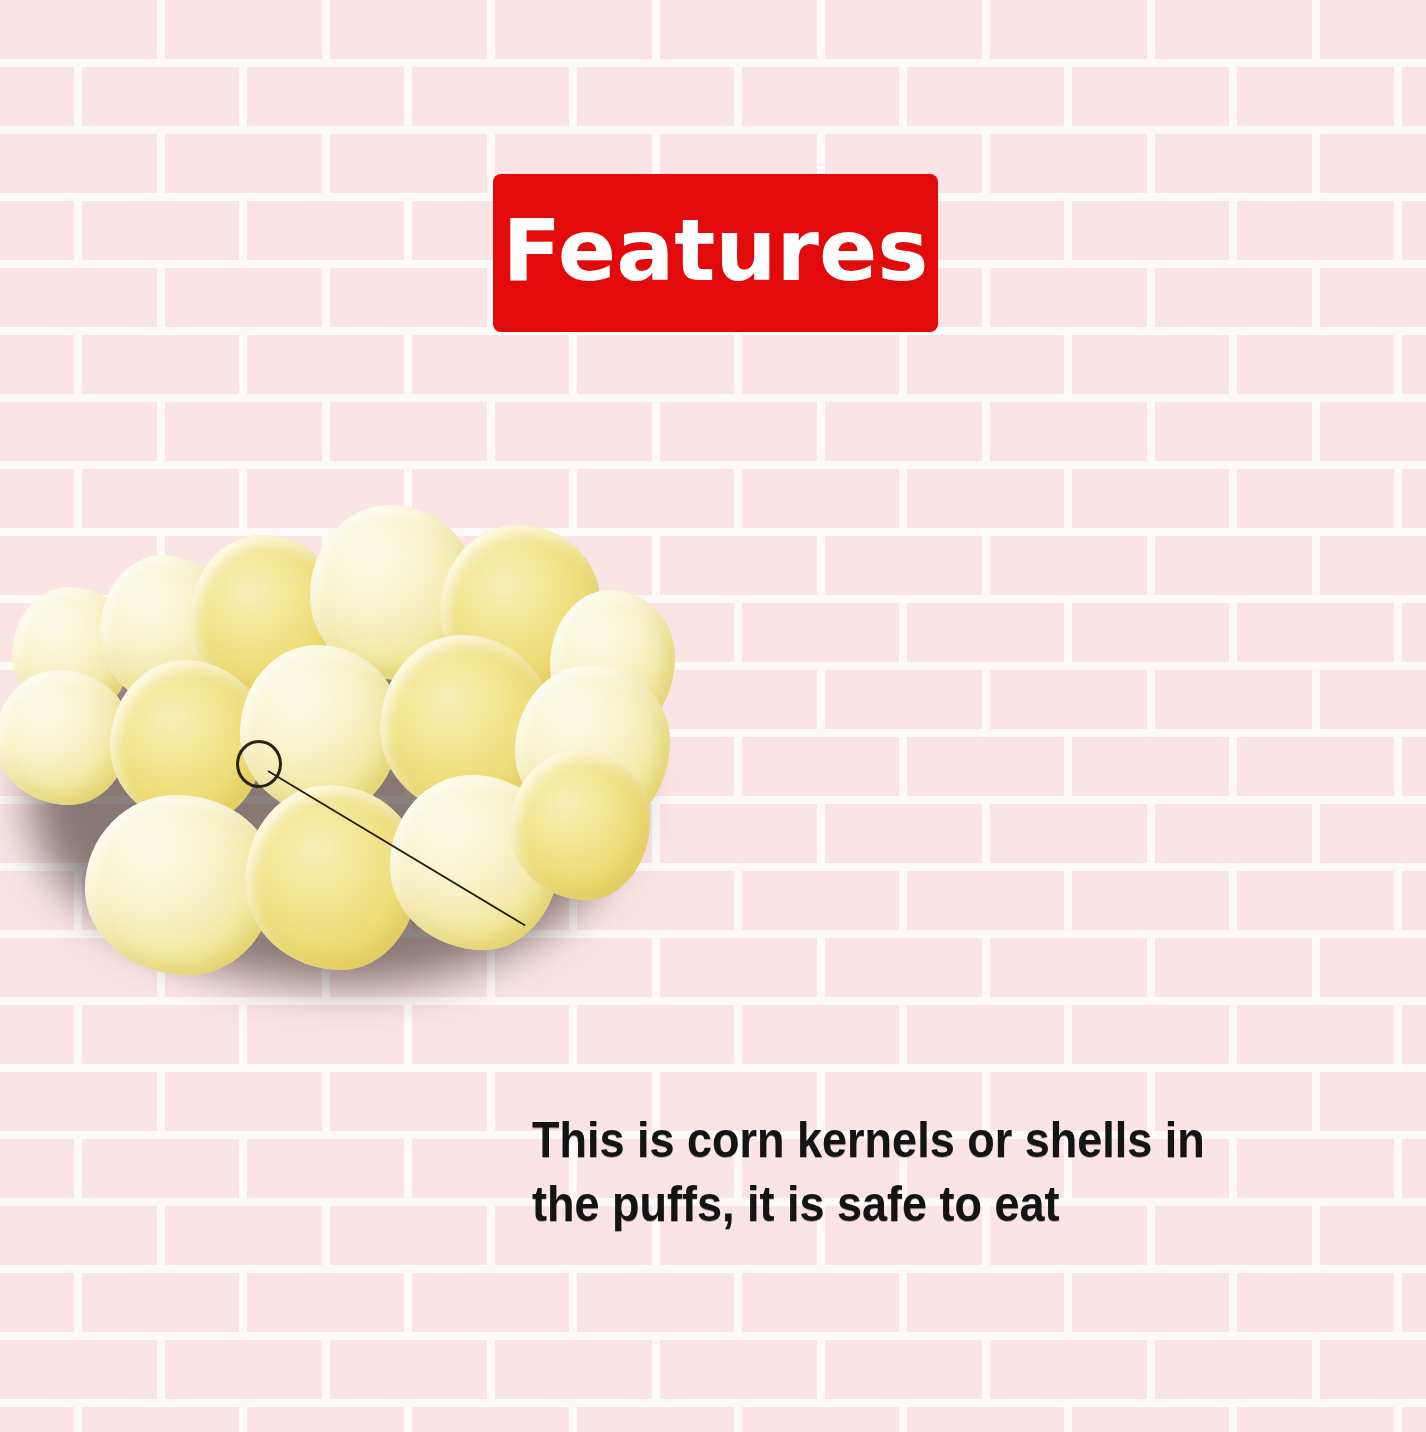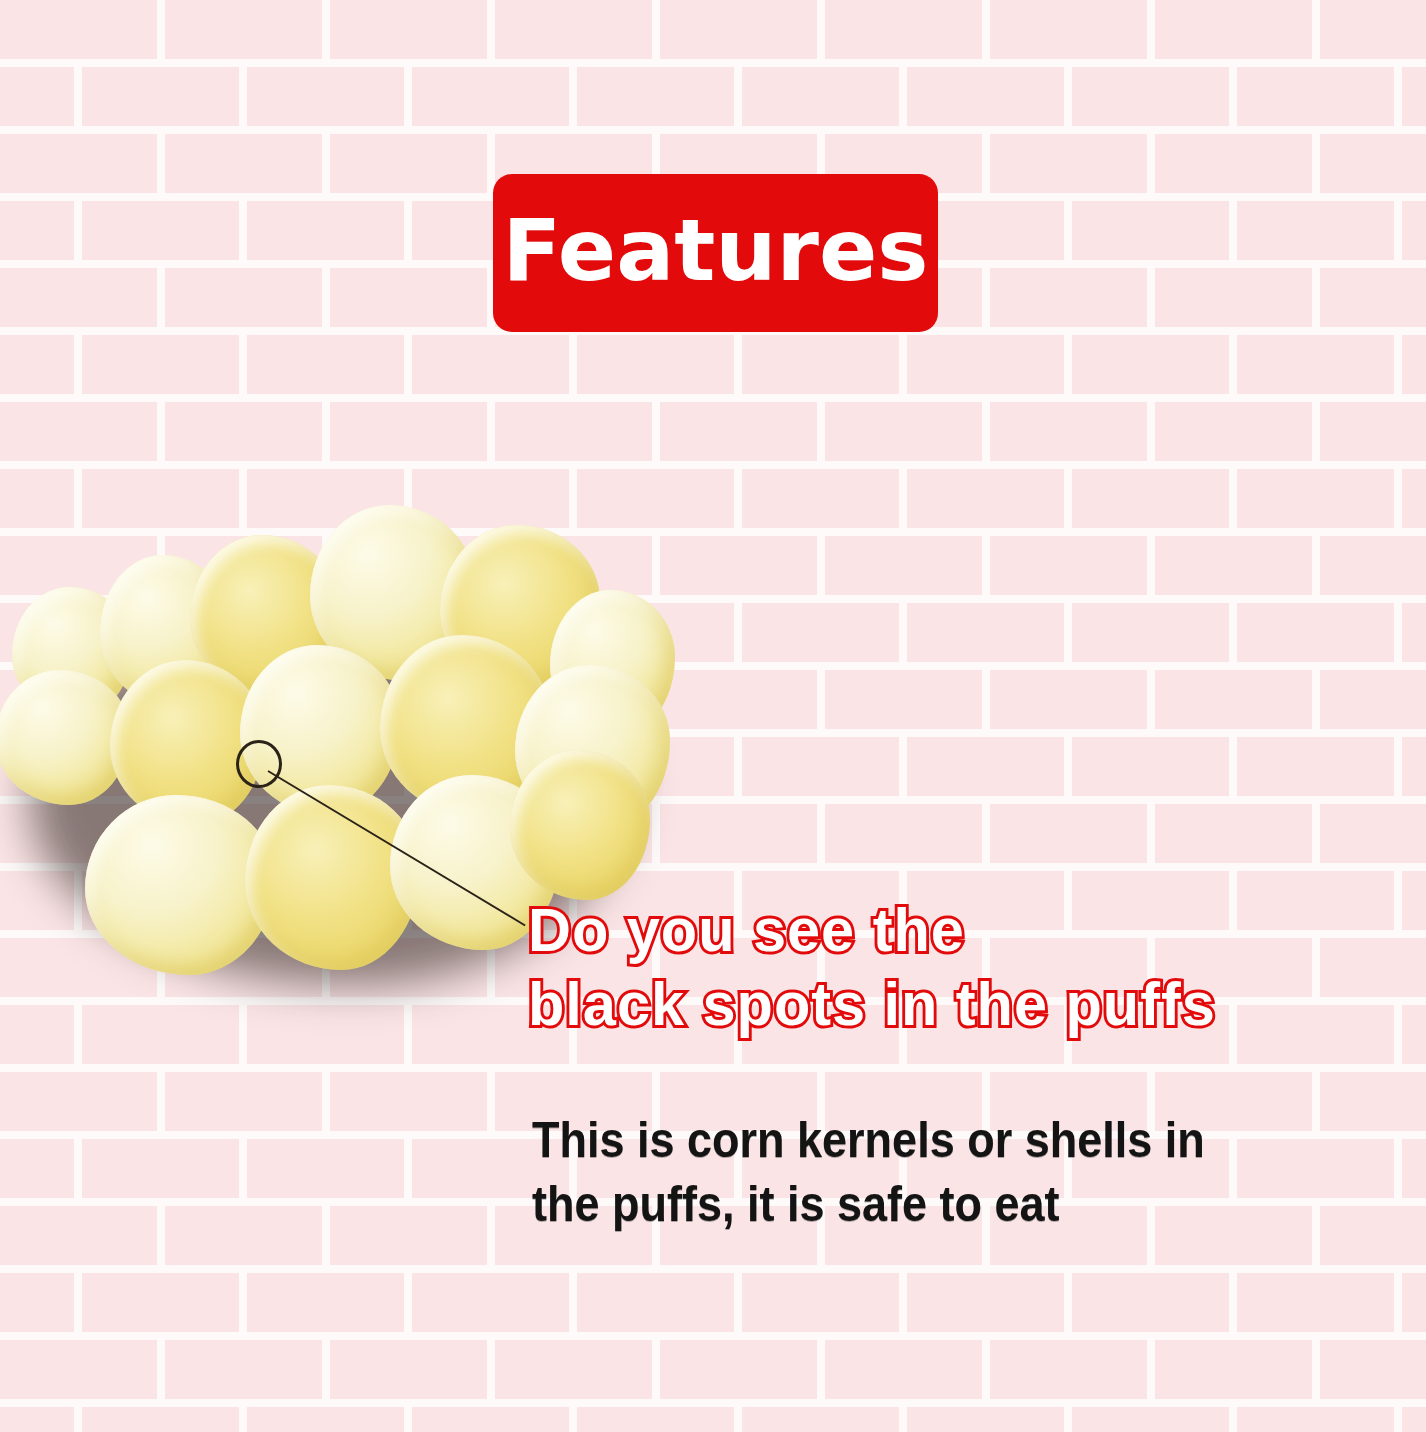--- a/index.html
+++ b/index.html
@@ -77,21 +77,21 @@
   }
 
   
   .features-banner {
     position: absolute;
     left: 493px;
     top: 174px;
     width: 445px;
     height: 158px;
     background: #e20a0a;
-    border-radius: 19px;
+    border-radius: 8px;
     display: flex;
     align-items: center;
     justify-content: center;
   }
   .features-banner-label {
     color: #ffffff;
     font-family: "DejaVu Sans", sans-serif;
     font-weight: bold;
     font-size: 86px;
     letter-spacing: 0px;
@@ -242,21 +242,17 @@
 
     <div class="puff" style="left:95px;  top:300px; width:190px; height:180px;"></div>
     <div class="puff deep" style="left:255px; top:290px; width:175px; height:185px;"></div>
     <div class="puff" style="left:400px; top:280px; width:170px; height:175px;"></div>
     <div class="puff deep" style="left:520px; top:255px; width:140px; height:150px;"></div>
   </div>
 
   <div class="annotation-circle"></div>
   <div class="annotation-line"></div>
 
-  <div class="callout">
-    <div class="callout-line">Do you see the</div>
-    <div class="callout-line">black spots in the puffs</div>
-  </div>
 
   <div class="bottom-note">This is corn kernels or shells in
 the puffs, it is safe to eat</div>
 
 </div>
 
 </body></html>

